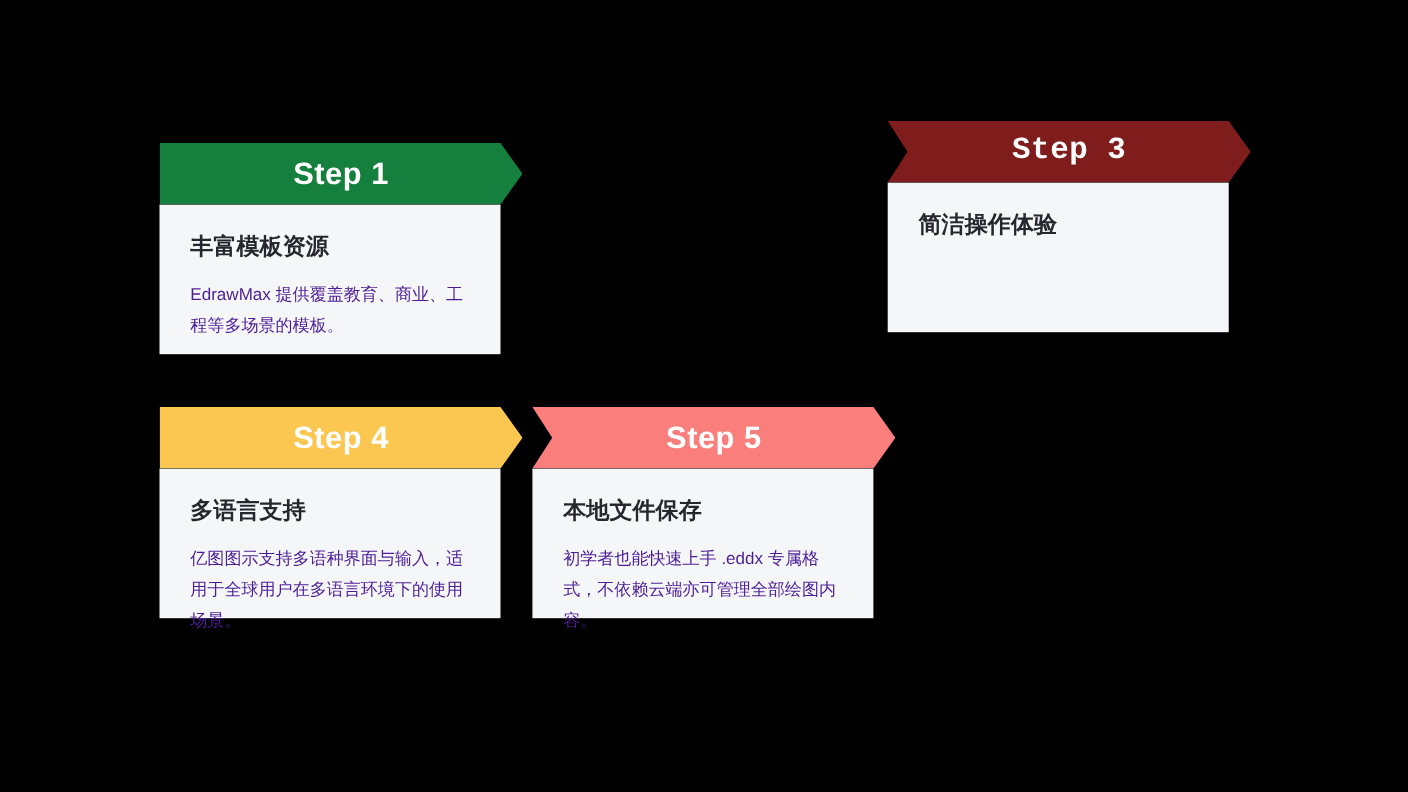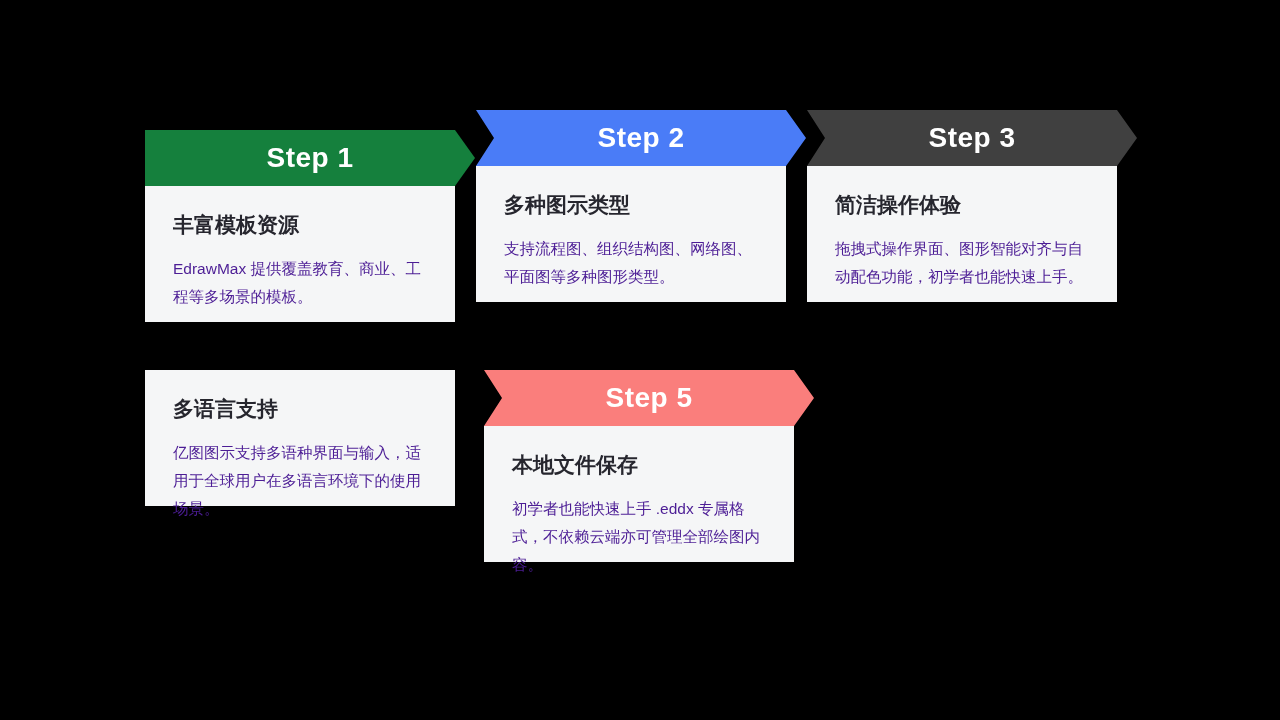--- a/index.html
+++ b/index.html
@@ -73,41 +73,34 @@
   <section class="step pos-1">
     <div class="banner first" style="background: #15803d; margin-top: 20px;">
       <span class="banner-label">Step 1</span>
     </div>
     <div class="card">
       <h3>丰富模板资源</h3>
       <p>EdrawMax 提供覆盖教育、商业、工程等多场景的模板。</p>
     </div>
   </section>
 
-  <section class="step pos-2">
-    <div class="banner" style="background: rgb(74, 124, 247);">
-      <span class="banner-label">Step 2</span>
-    </div>
-    <div class="card">
-      <h3>多种图示类型</h3>
-      <p>支持流程图、组织结构图、网络图、平面图等多种图形类型。</p>
-    </div>
-  </section>
 
   <section class="step pos-3">
-    <div class="banner" style="background: #404040;">
+    <div class="banner" style="background: #7f1d1d; font-family: Liberation Mono, monospace;">
       <span class="banner-label">Step 3</span>
     </div>
     <div class="card">
       <h3>简洁操作体验</h3>
-      <p>拖拽式操作界面、图形智能对齐与自动配色功能，初学者也能快速上手。</p>
     </div>
   </section>
 
   <section class="step pos-4">
+    <div class="banner first" style="background: rgb(251, 199, 81);">
+      <span class="banner-label">Step 4</span>
+    </div>
     <div class="card">
       <h3>多语言支持</h3>
       <p>亿图图示支持多语种界面与输入，适用于全球用户在多语言环境下的使用场景。</p>
     </div>
   </section>
 
   <section class="step pos-5">
     <div class="banner" style="background: rgb(250, 126, 124);">
       <span class="banner-label">Step 5</span>
     </div>

